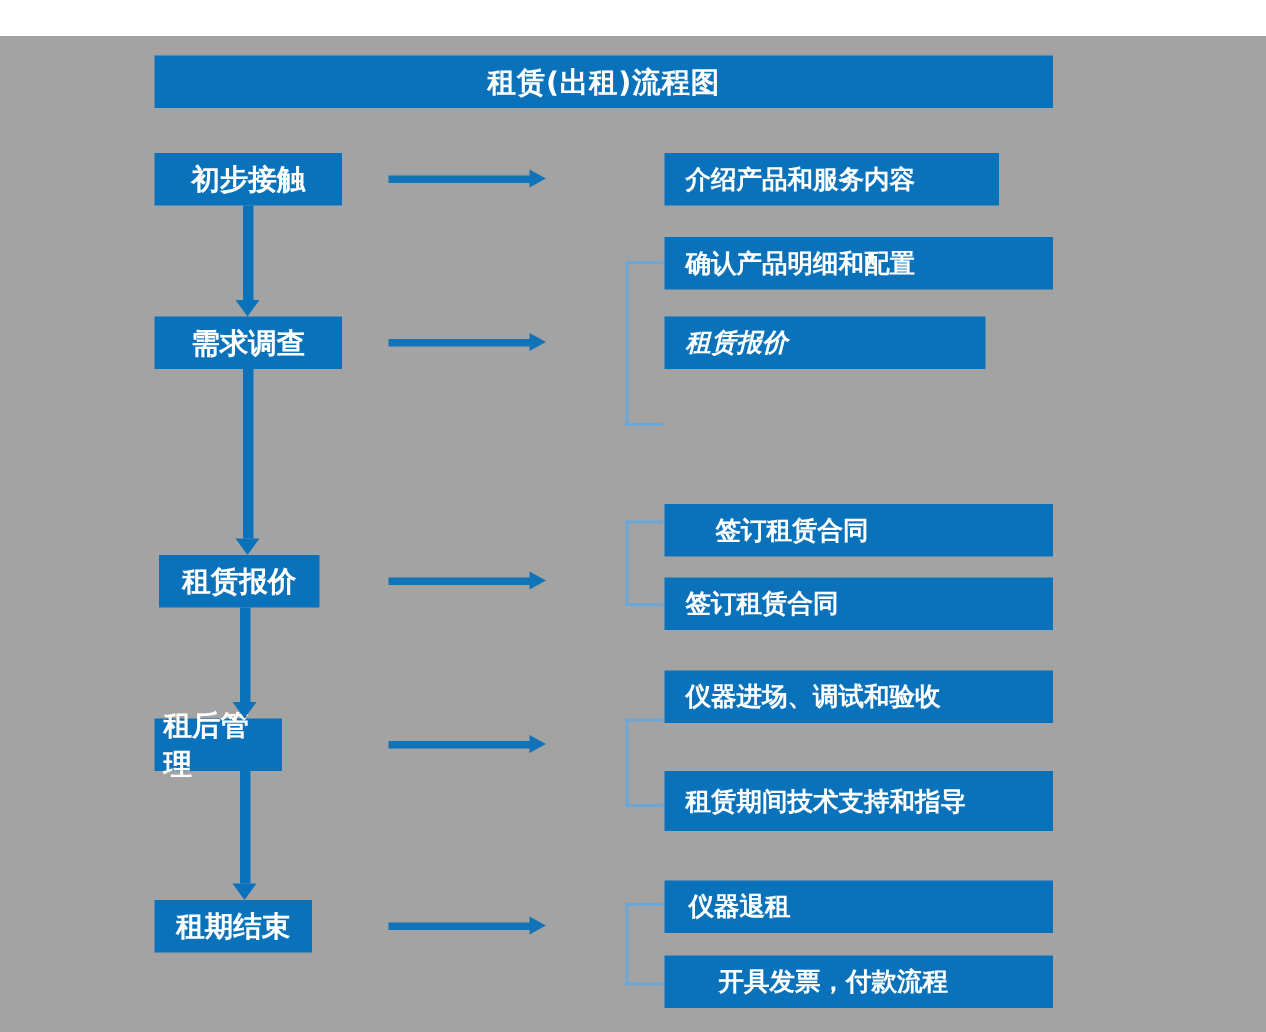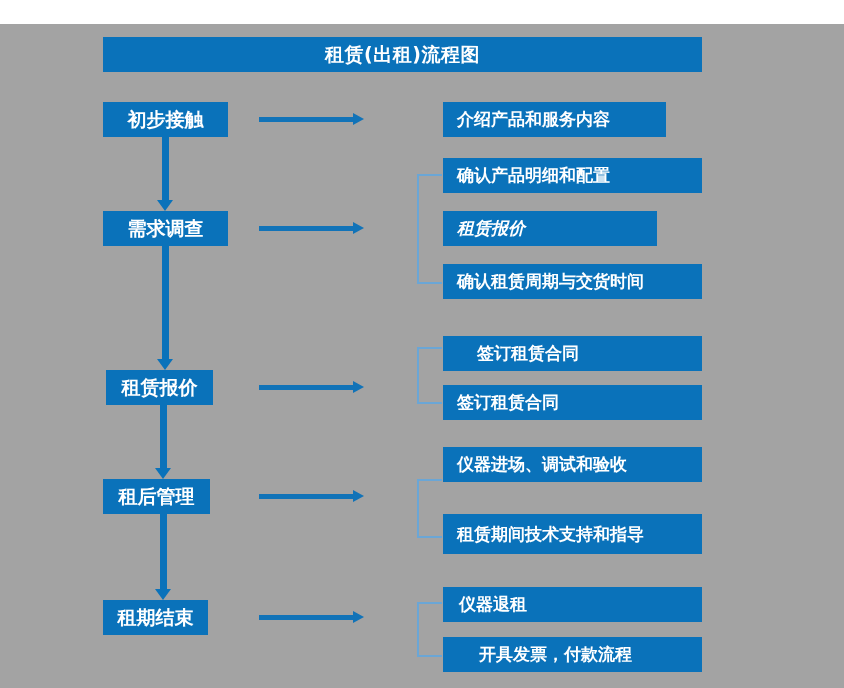--- a/index.html
+++ b/index.html
@@ -114,21 +114,21 @@
 <div id="canvas">
 
   <div class="title-bar">租赁(出租)流程图</div>
 
   <div class="node stage" style="left:103px; top:78px; width:125px; height:35px;">初步接触</div>
 
   <div class="node stage" style="left:103px; top:187px; width:125px; height:35px;">需求调查</div>
 
   <div class="node stage" style="left:106px; top:346px; width:107px; height:35px;">租赁报价</div>
 
-  <div class="node stage" style="left:103px; top:455px; width:107px; height:35px;">租后管理</div>
+  <div class="node stage" style="left:103px; top:455px; width:85px; height:35px;">租后管理</div>
 
   <div class="node stage" style="left:103px; top:576px; width:105px; height:35px;">租期结束</div>
 
   <div class="v-arrow" style="left:150px; top:113px; width:30px; height:74px;">
     <div class="shaft" style="height:63px;"></div>
     <div class="head"></div>
   </div>
 
   <div class="v-arrow" style="left:150px; top:222px; width:30px; height:124px;">
     <div class="shaft" style="height:113px;"></div>
@@ -177,21 +177,20 @@
   <div class="bracket" style="left:417px; top:455px; width:25px; height:59px;"></div>
 
   <div class="bracket" style="left:417px; top:578px; width:25px; height:55px;"></div>
 
   <div class="node detail" style="left:443px; top:78px; width:223px; height:35px;">介绍产品和服务内容</div>
 
   <div class="node detail" style="left:443px; top:134px; width:259px; height:35px;">确认产品明细和配置</div>
 
   <div class="node detail" style="left:443px; top:187px; width:214px; height:35px;font-style:italic;">租赁报价</div>
 
-  <div class="node detail" style="left:443px; top:240px; width:259px; height:35px;">确认租赁周期与交货时间</div>
 
   <div class="node detail" style="left:443px; top:312px; width:259px; height:35px;padding-left:34px;">签订租赁合同</div>
 
   <div class="node detail" style="left:443px; top:361px; width:259px; height:35px;">签订租赁合同</div>
 
   <div class="node detail" style="left:443px; top:423px; width:259px; height:35px;">仪器进场、调试和验收</div>
 
   <div class="node detail" style="left:443px; top:490px; width:259px; height:40px;">租赁期间技术支持和指导</div>
 
   <div class="node detail" style="left:443px; top:563px; width:259px; height:35px;padding-left:16px;">仪器退租</div>

